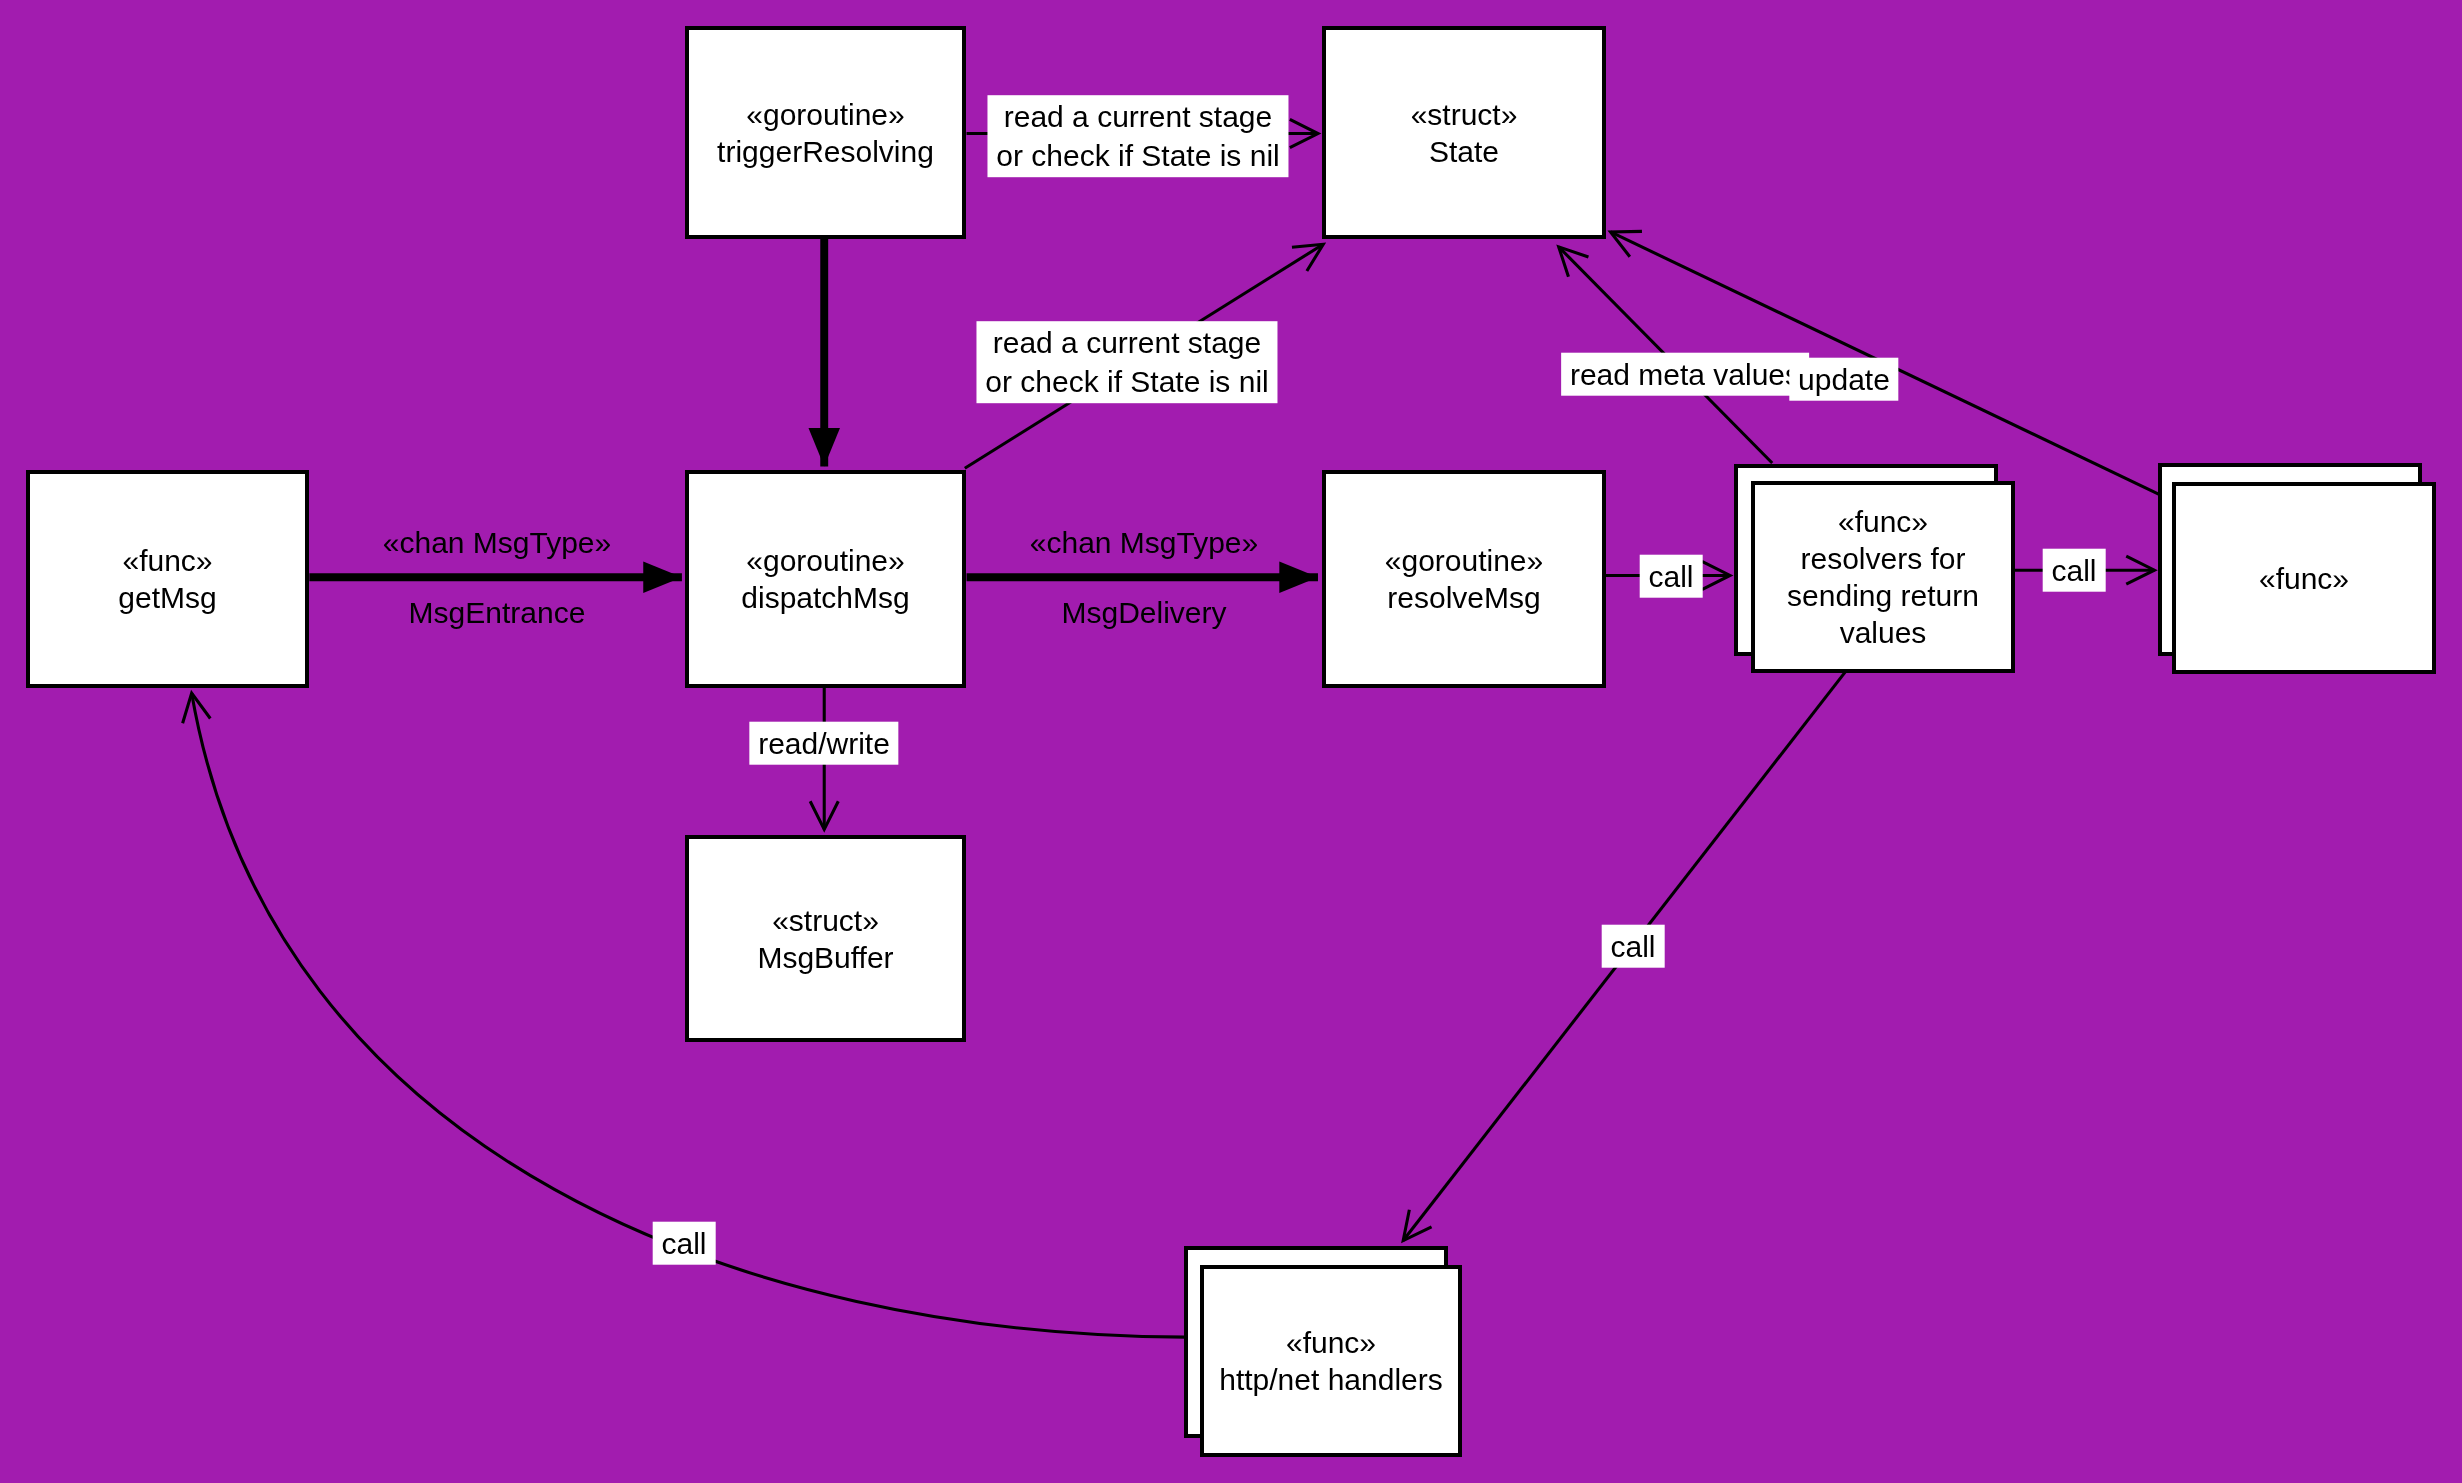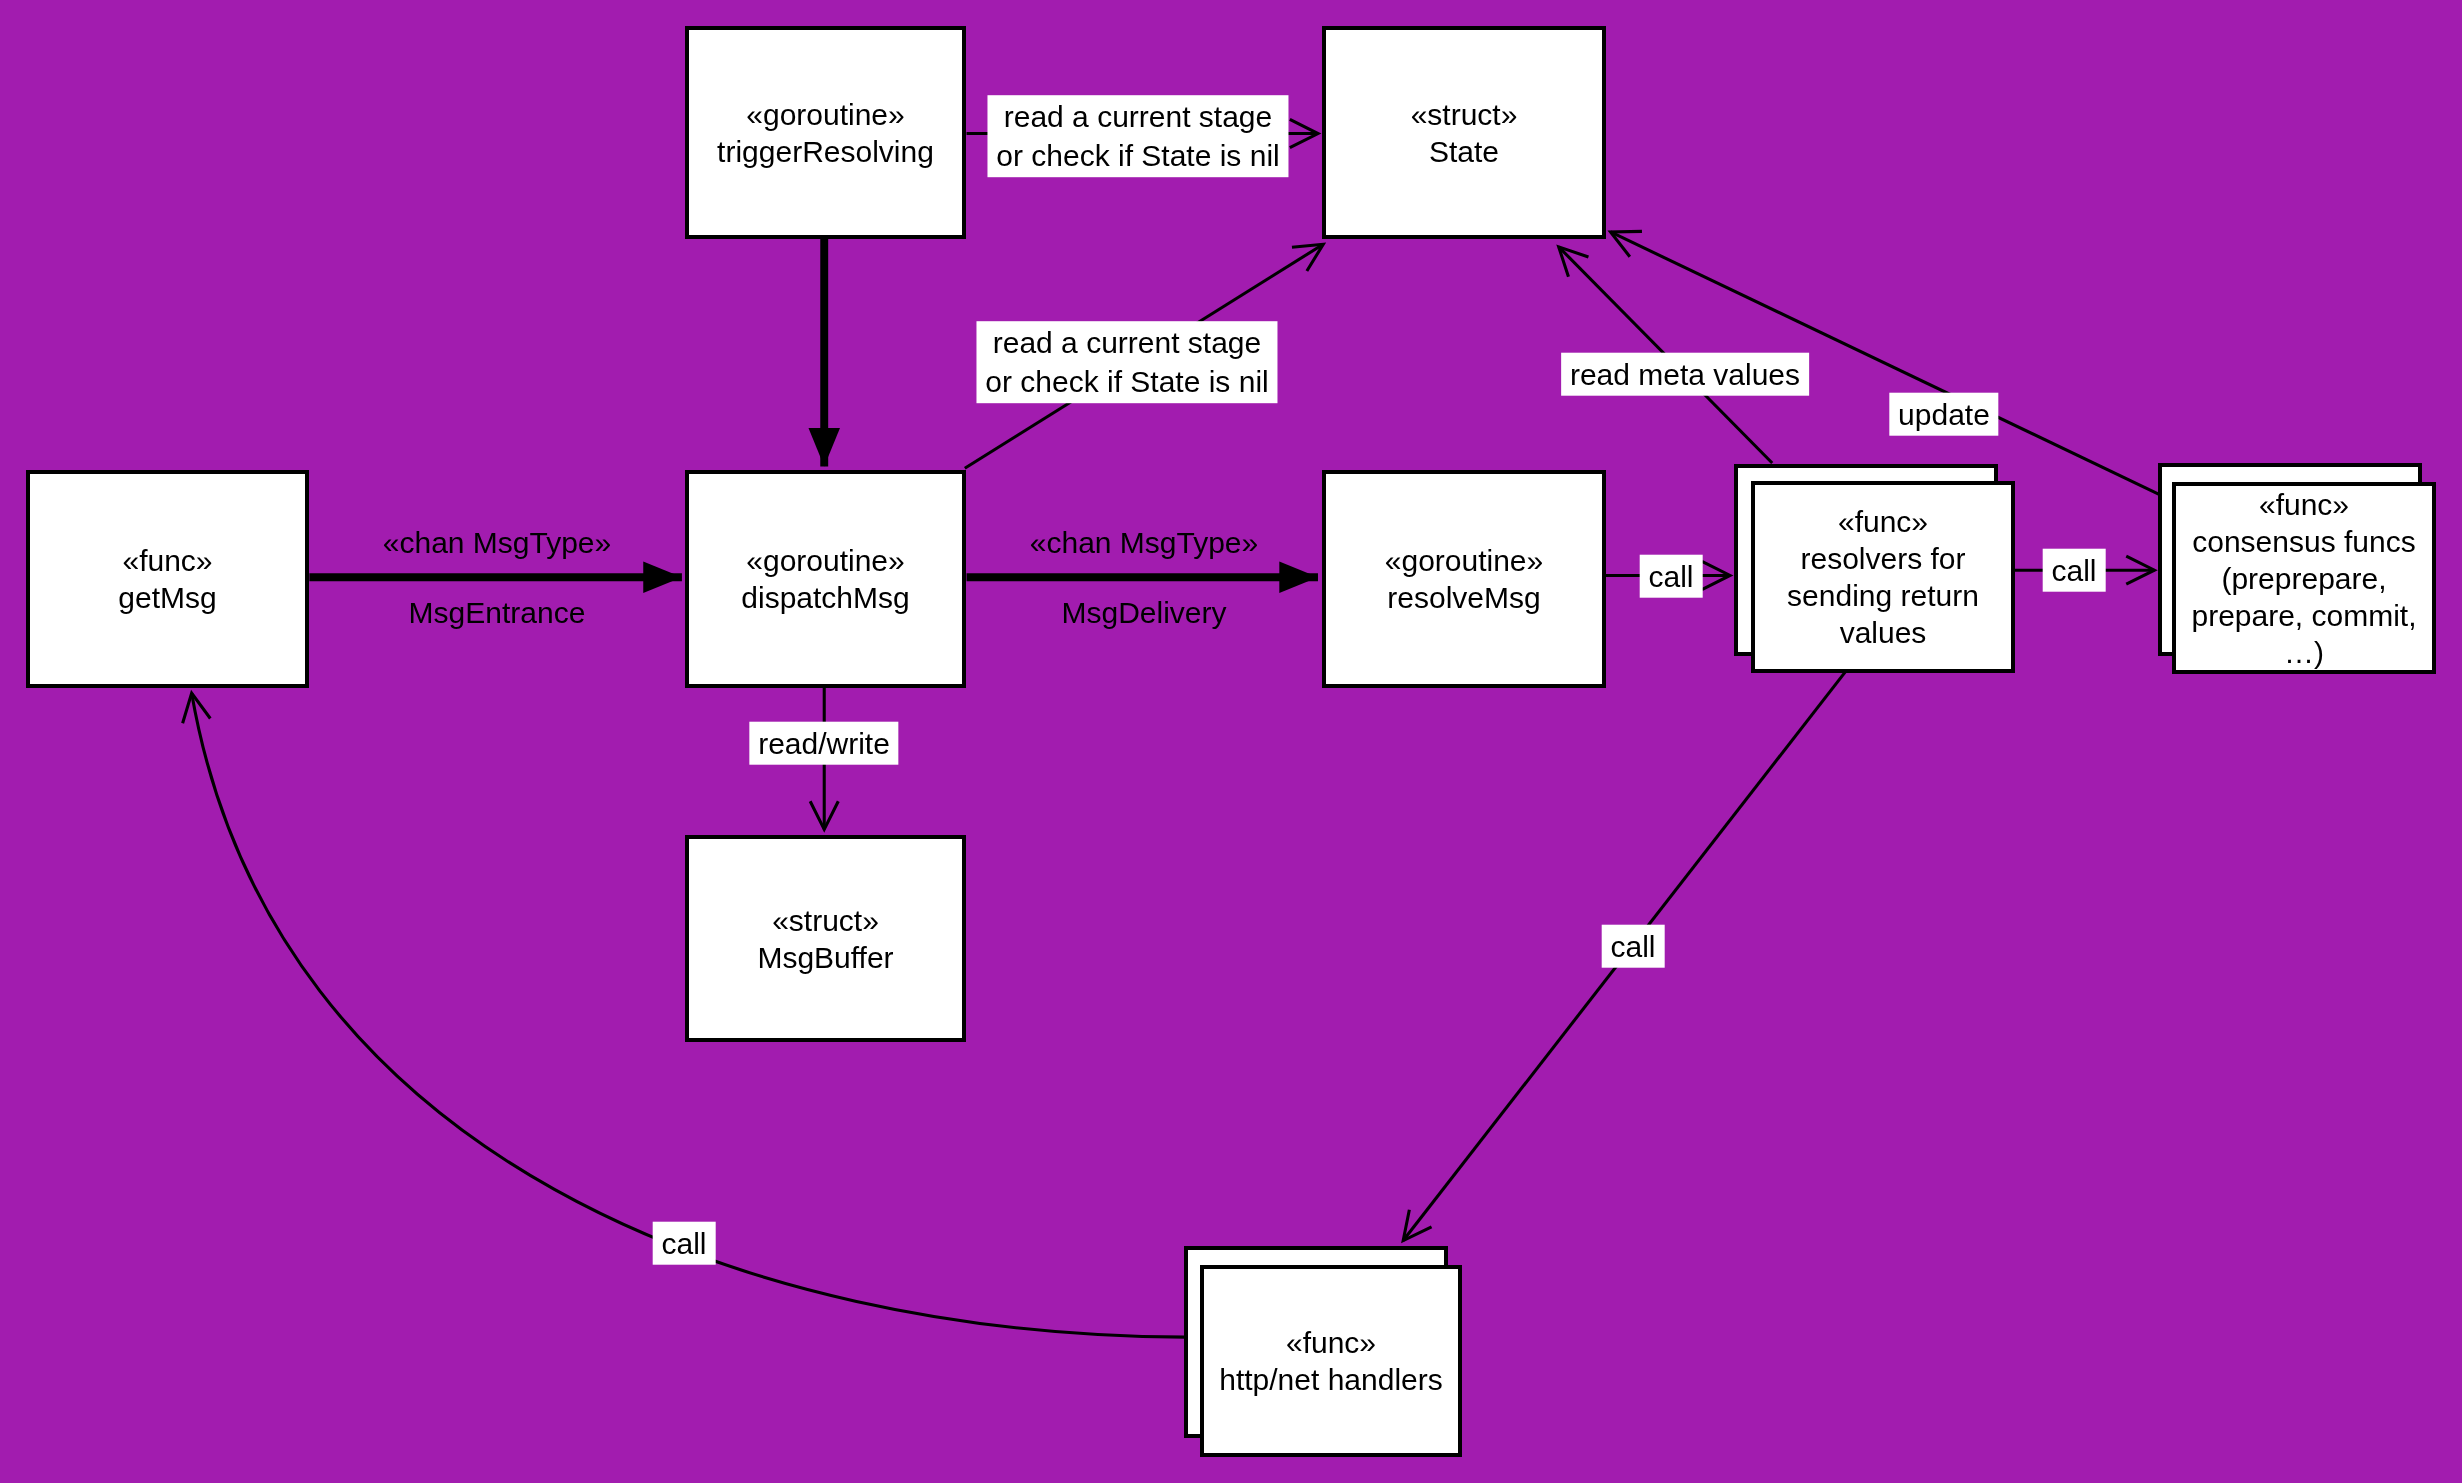--- a/index.html
+++ b/index.html
@@ -41,21 +41,21 @@
   #b-http{left:1184px;top:1246px;width:264px;height:192px;}
   #n-http{left:1200px;top:1265px;width:262px;height:192px;}
   
   #l-trigger-state{left:1138px;top:136px;}
   #l-dispatch-state{left:1127px;top:362px;}
   #l-alarm{left:824px;top:369px;}
   #l-entrance{left:497px;top:577px;}
   #l-delivery{left:1144px;top:577px;}
   #l-readwrite{left:824px;top:743px;}
   #l-readmeta{left:1685px;top:374px;}
-  #l-update{left:1944px;top:379px;margin-top:35px;}
+  #l-update{left:1844px;top:379px;}
   #l-call1{left:1671px;top:576px;}
   #l-call2{left:2074px;top:570px;}
   #l-call3{left:1633px;top:946px;}
   #l-call4{left:684px;top:1243px;}
 </style>
 </head>
 <body>
 
 <div class="canvas">
 
@@ -113,24 +113,20 @@
     <div class="name">MsgBuffer</div>
   </div>
   <div class="node" id="n-resolvers">
     <div class="stereo">«func»</div>
     <div class="name">resolvers for
 sending return
 values</div>
   </div>
   <div class="node" id="n-consensus">
     <div class="stereo">«func»</div>
-    <div class="name">consensus funcs
-(preprepare,
-prepare, commit,
-…)</div>
   </div>
   <div class="node" id="n-http">
     <div class="stereo">«func»</div>
     <div class="name">http/net handlers</div>
   </div>
 
   <div class="elabel bg" id="l-trigger-state">read a current stage
 or check if State is nil</div>
   <div class="elabel bg" id="l-dispatch-state">read a current stage
 or check if State is nil</div>

